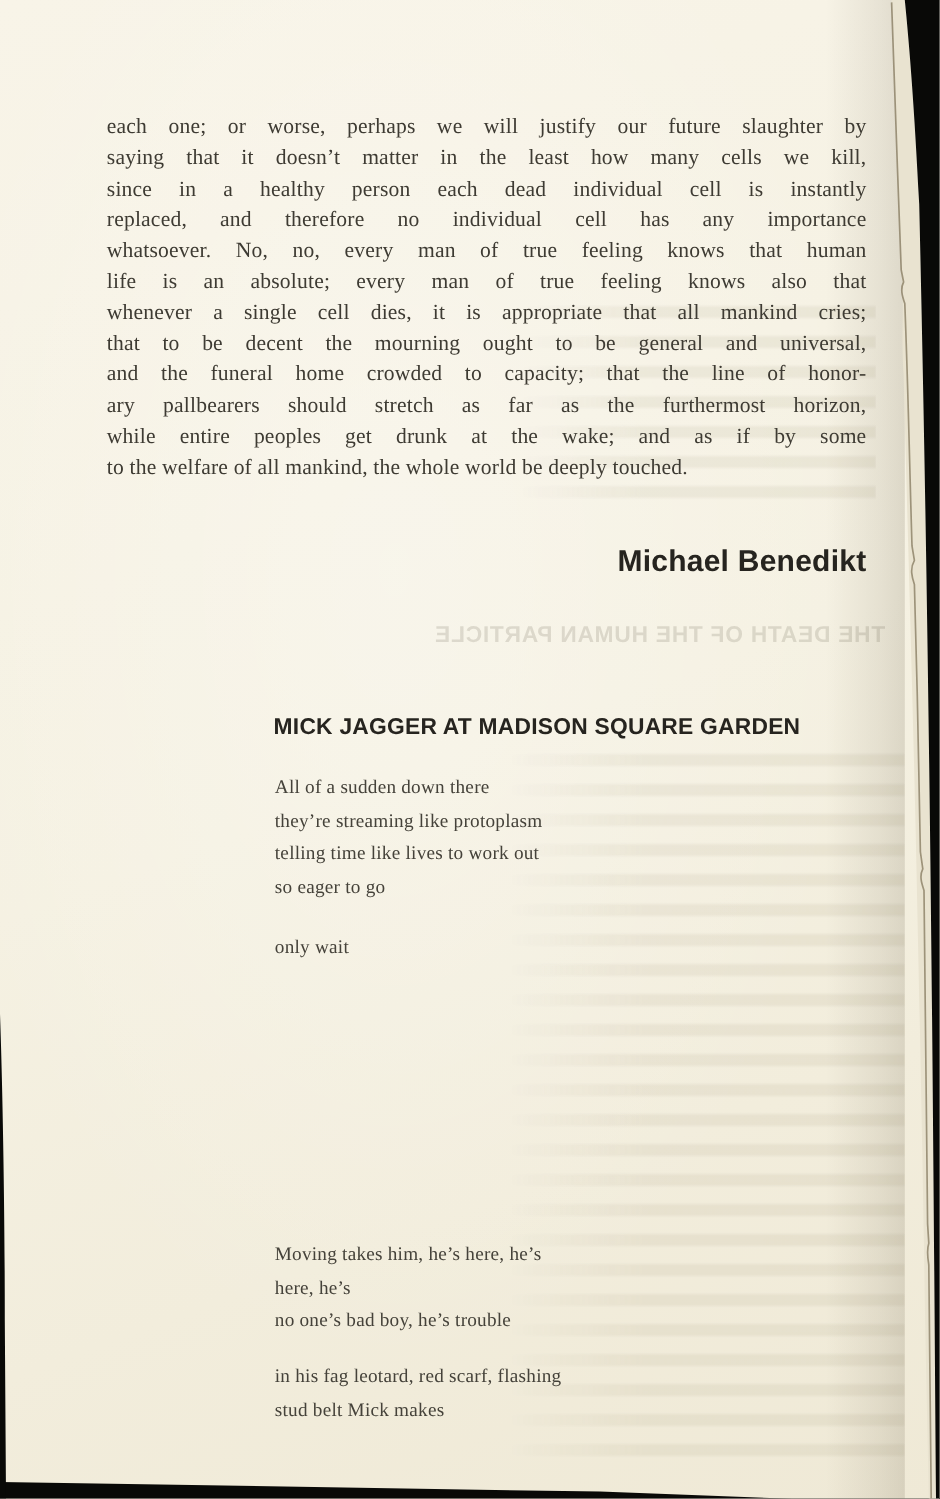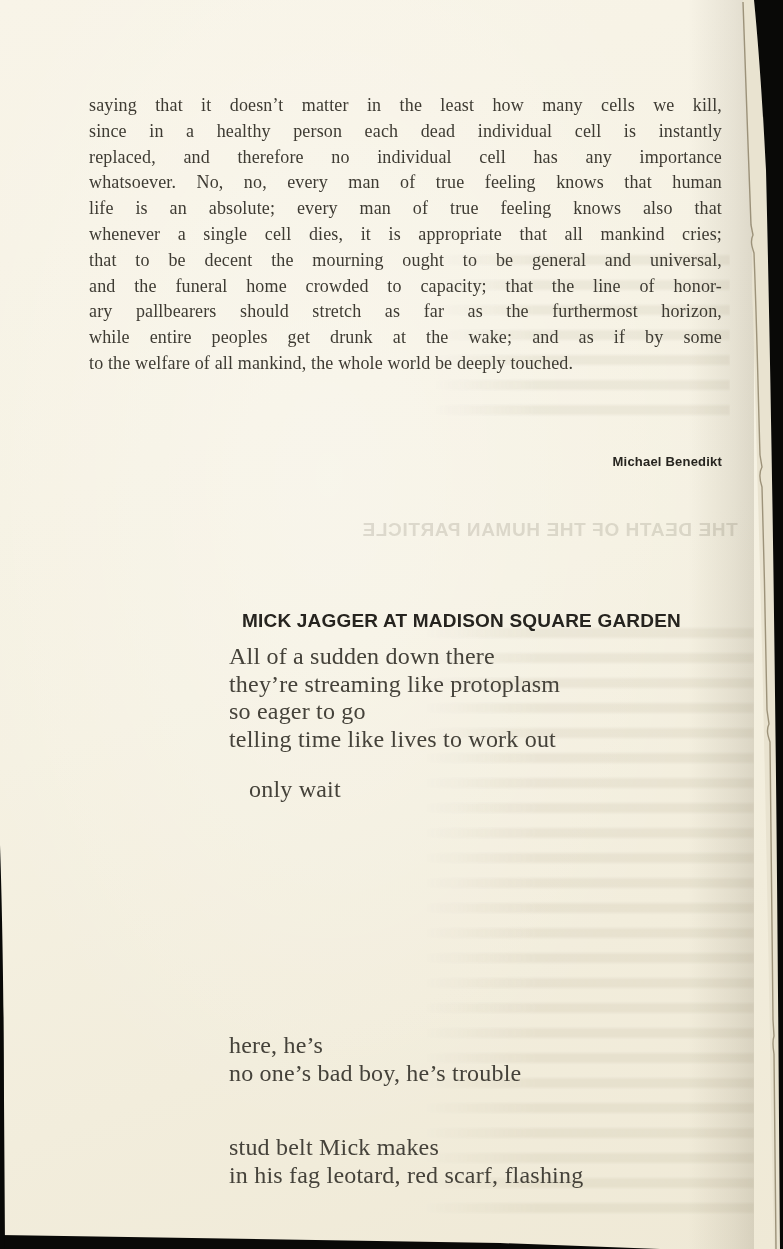--- a/index.html
+++ b/index.html
@@ -43,89 +43,91 @@
   .jline{
     font-size:18px;line-height:25.8px;height:25.8px;
     text-align:justify;text-align-last:justify;
     letter-spacing:.15px;white-space:normal;
   }
   .jline.last{text-align-last:left;}
   
   .author{
     position:absolute;top:454px;right:61px;
     font-family:"Liberation Sans","DejaVu Sans",sans-serif;
-    font-weight:700;font-size:13px;color:#26241f;letter-spacing:.2px;
+    font-weight:700;font-size:25px;color:#26241f;letter-spacing:.2px;
     white-space:nowrap;
   }
   
   .poem-title{
-    position:absolute;left:228px;top:596px;margin:14px;
+    position:absolute;left:228px;top:596px;margin:0;
     font-family:"Liberation Sans","DejaVu Sans",sans-serif;
     font-weight:700;font-size:19px;color:#26241f;letter-spacing:.2px;
     white-space:nowrap;
   }
   .stanza{position:absolute;left:229px;color:#45423a;}
-  .pline{font-size:24px;line-height:27.5px;white-space:nowrap;letter-spacing:.2px;}
+  .pline{font-size:16px;line-height:27.5px;white-space:nowrap;letter-spacing:.2px;}
   .pline .it{font-style:italic;}
-  .s1{top:643px;} .s2{top:776px;margin-left:20px;} .s3{top:830px;}
+  .s1{top:643px;} .s2{top:776px;} .s3{top:830px;}
   .s4{top:902px;} .s5{top:1032px;} .s6{top:1134px;}
   
   .edges{position:absolute;inset:0;pointer-events:none;}
 </style>
 </head>
 <body>
 
 <div class="page">
 
   <div class="vignette"></div>
   <div class="right-shade"></div>
 
   <div class="ghost ghost-a"></div>
   <div class="ghost ghost-b"></div>
   <div class="bleed-title">THE DEATH OF THE HUMAN PARTICLE</div>
 
   <div class="essay">
+    <div class="jline">each one; or worse, perhaps we will justify our future slaughter by</div>
     <div class="jline">saying that it doesn’t matter in the least how many cells we kill,</div>
     <div class="jline">since in a healthy person each dead individual cell is instantly</div>
     <div class="jline">replaced, and therefore no individual cell has any importance</div>
     <div class="jline">whatsoever. No, no, every man of true feeling knows that human</div>
     <div class="jline">life is an absolute; every man of true feeling knows also that</div>
     <div class="jline">whenever a single cell dies, it is appropriate that all mankind cries;</div>
     <div class="jline">that to be decent the mourning ought to be general and universal,</div>
     <div class="jline">and the funeral home crowded to capacity; that the line of honor-</div>
     <div class="jline">ary pallbearers should stretch as far as the furthermost horizon,</div>
     <div class="jline">while entire peoples get drunk at the wake; and as if by some</div>
     <div class="jline last">to the welfare of all mankind, the whole world be deeply touched.</div>
   </div>
 
   <div class="author">Michael Benedikt</div>
 
   <h2 class="poem-title">MICK JAGGER AT MADISON SQUARE GARDEN</h2>
 
   <div class="stanza s1">
     <div class="pline">All of a sudden down there</div>
     <div class="pline">they’re streaming like protoplasm</div>
+    <div class="pline">telling time like lives to work out</div>
     <div class="pline">so eager to go</div>
-    <div class="pline">telling time like lives to work out</div>
   </div>
 
   <div class="stanza s2">
     <div class="pline">only wait</div>
   </div>
 
 
 
   <div class="stanza s5">
+    <div class="pline">Moving takes him, he’s here, he’s</div>
     <div class="pline">here, he’s</div>
     <div class="pline">no one’s bad boy, he’s trouble</div>
   </div>
 
   <div class="stanza s6">
+    <div class="pline">in his fag leotard, red scarf, flashing</div>
     <div class="pline">stud belt Mick makes</div>
-    <div class="pline">in his fag leotard, red scarf, flashing</div>
   </div>
 
   <svg class="edges" width="783" height="1249" viewBox="0 0 783 1249" aria-hidden="true">
 
     <path d="M743,0
              C746,80 749,160 752,240
              C753,270 751,282 753,312
              C756,430 760,560 763,690
              C765,780 768,920 770,1040
              C771,1120 773,1190 774,1249

